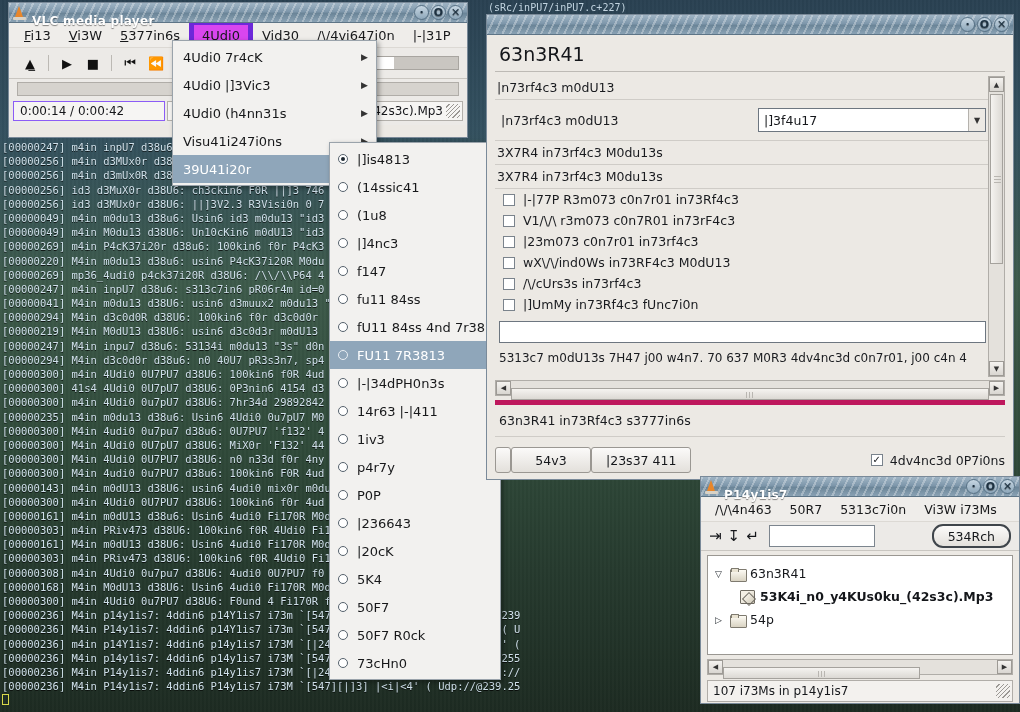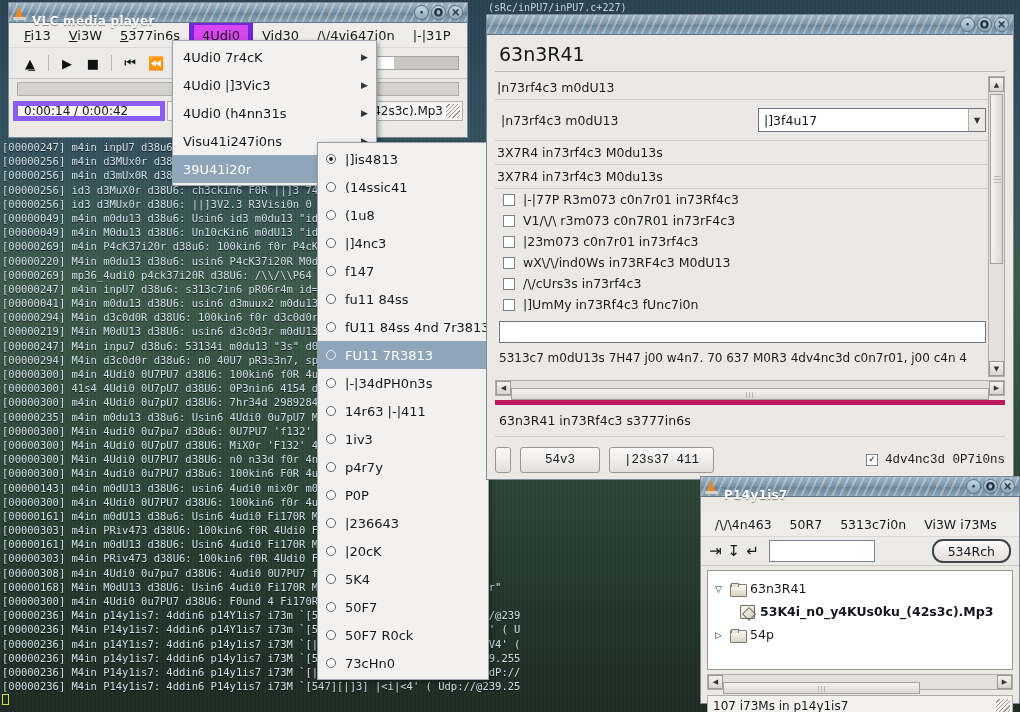--- a/index.html
+++ b/index.html
@@ -114,42 +114,42 @@
   .tb-sep { width: 1px; height: 16px; background: #bcb9b4; margin: 0 5px; }
   .vol-wrap { margin-left: auto; width: 86px; height: 14px; background: #c9c6c1; border: 1px solid #a8a5a0; display: flex; }
   .vol-fill { width: 20px; background: #ffffff; }
 
   .seekrow { height: 20px; padding: 3px 8px 0; background: #eceae7; }
   .seekbar { height: 14px; background: #d6d3ce; border: 1px solid #b0ada8; position: relative; }
   .seek-grip { position: absolute; left: 228px; top: 1px; width: 16px; height: 10px;
     background: repeating-linear-gradient(45deg,#c8c5c0 0 2px,#eeebe6 2px 4px); }
 
   .statusrow { height: 26px; display: flex; align-items: stretch; background: #eceae7; padding: 2px 4px 4px; gap: 2px; }
-  .time-box { width: 152px; background: #f6f5f3; border: 5px solid #8b5cf6; display: flex; align-items: center; padding-left: 6px; font-size: 12px; color: #15161a; }
+  .time-box { width: 152px; background: #f6f5f3; border: 1px solid #8b5cf6; display: flex; align-items: center; padding-left: 6px; font-size: 12px; color: #15161a; }
   .file-box { flex: 1; background: #f6f5f3; border: 1px solid #b3b0ab; display: flex; align-items: center; justify-content: flex-end; padding-right: 2px; font-size: 12px; color: #15161a; overflow: hidden; }
   .resize-grip { width: 14px; height: 14px; margin-left: 3px;
     background: repeating-linear-gradient(135deg, transparent 0 2px, #9b9894 2px 3px); }
 
   
   .dropdown {
     position: absolute;
     background: #f2f1ef;
     border: 1px solid #9aa3ab;
     box-shadow: 2px 2px 5px rgba(0,0,0,0.35);
     padding: 2px 0;
     font-size: 13px;
     color: #17181a;
   }
   #audio-menu { left: 172px; top: 40px; width: 205px; }
   .dd-item { display: flex; align-items: center; height: 28px; padding: 0 8px 0 10px; white-space: nowrap; }
   .dd-item .arrow { margin-left: auto; font-size: 9px; color: #333; }
   .dd-item.sel { background: #8fa6ba; color: #ffffff; }
   .dd-item.sel .arrow { color: #fff; }
 
-  #eq-submenu { left: 317px; top: 142px; width: 172px; }
+  #eq-submenu { left: 329px; top: 142px; width: 172px; }
   .radio-item { display: flex; align-items: center; height: 28px; padding: 0 8px 0 8px; white-space: nowrap; gap: 9px; }
   .radio-item.sel { background: #8fa6ba; color: #ffffff; }
   .radio {
     width: 10px; height: 10px; border-radius: 50%;
     border: 1px solid #55616c; background: #fff; flex: none; position: relative;
   }
   .radio.on::after {
     content: ""; position: absolute; left: 2px; top: 2px;
     width: 4px; height: 4px; border-radius: 50%; background: #1d2730;
   }
@@ -185,34 +185,34 @@
 
   .hscroll { height: 16px; margin-top: 3px; background: #e4e1dc; border: 1px solid #b0ada8; display: flex; align-items: center; }
   .hs-btn { width: 15px; height: 14px; background: linear-gradient(to bottom,#f4f2ef,#d9d6d1); border: 1px solid #9d9a95; display:flex;align-items:center;justify-content:center;font-size:7px;color:#333; }
   .hs-track { flex: 1; position: relative; }
   .hs-thumb { position: absolute; left: 0; top: 0; height: 12px; width: 100%;
     background: linear-gradient(to bottom,#f5f3f0,#dcd9d4); border: 1px solid #a5a29d; }
   .hs-grip { position:absolute; left:50%; margin-left:-4px; top:3px; width:8px; height:6px;
     background: repeating-linear-gradient(90deg,#b9b6b1 0 1px,transparent 1px 3px); }
 
   .dlg-footer-label { font-size: 12.5px; color: #191b1f; padding: 8px 2px 8px 4px; border-top: 5px solid #be185d; border-bottom: 1px solid #cfccc7; margin-top: 4px; }
-  .dlg-buttons { display: flex; gap: 9px; padding-top: 10px; font-family: Liberation Mono, monospace; }
+  .dlg-buttons { display: flex; padding-top: 10px; }
   .btn {
     min-width: 80px; height: 26px; padding: 0 14px;
     background: linear-gradient(to bottom,#fbfaf9,#e3e0db);
     border: 1px solid #9a9792; border-radius: 3px;
     font-size: 12.5px; color: #15171b;
     display: flex; align-items: center; justify-content: center;
   }
   .btn.partial { min-width: 16px; padding: 0; }
   .footer-chk { margin-left: auto; display: flex; align-items: center; gap: 7px; font-size: 12.5px; color: #191b1f; }
 
   
   #playlist { left: 700px; top: 476px; width: 320px; height: 228px; }
-  .pl-menubar { display: flex; align-items: center; height: 24px; padding-left: 6px; background: #efedea; font-size: 12.5px; color: #17181a; gap: 2px; margin-top: 15px; }
+  .pl-menubar { display: flex; align-items: center; height: 24px; padding-left: 6px; background: #efedea; font-size: 12.5px; color: #17181a; gap: 2px; }
   .pl-menu-item { padding: 3px 8px; white-space: nowrap; }
   .pl-toolbar { display: flex; align-items: center; gap: 6px; height: 30px; padding: 0 8px; background: #eceae7; border-top: 1px solid #dcd9d4; border-bottom: 1px solid #c9c6c1; }
   .pl-search { width: 106px; height: 22px; background: #fff; border: 1px solid #7c858e; margin-left: 4px; }
   .pl-btn { margin-left: auto; height: 24px; padding: 0 14px; background: linear-gradient(to bottom,#fbfaf9,#e3e0db); border: 2px solid #3f454b; border-radius: 11px; font-size: 12.5px; display:flex;align-items:center;justify-content:center; color:#15171b; }
   .pl-tree { margin: 4px 6px 0; height: 100px; background: #fff; border: 1px solid #9a9792; padding: 6px 4px; font-size: 12.5px; color: #15171b; overflow: hidden; }
   .tree-row { display: flex; align-items: center; gap: 5px; height: 23px; white-space: nowrap; }
   .tree-row.indent { padding-left: 28px; }
   .tw { width: 13px; text-align: center; font-size: 9px; color: #20262c; flex: none; }
   .folder-ico { width: 15px; height: 12px; flex: none; position: relative; }
   .folder-ico::before { content:""; position:absolute; left:0; top:1px; width:15px; height:11px;

